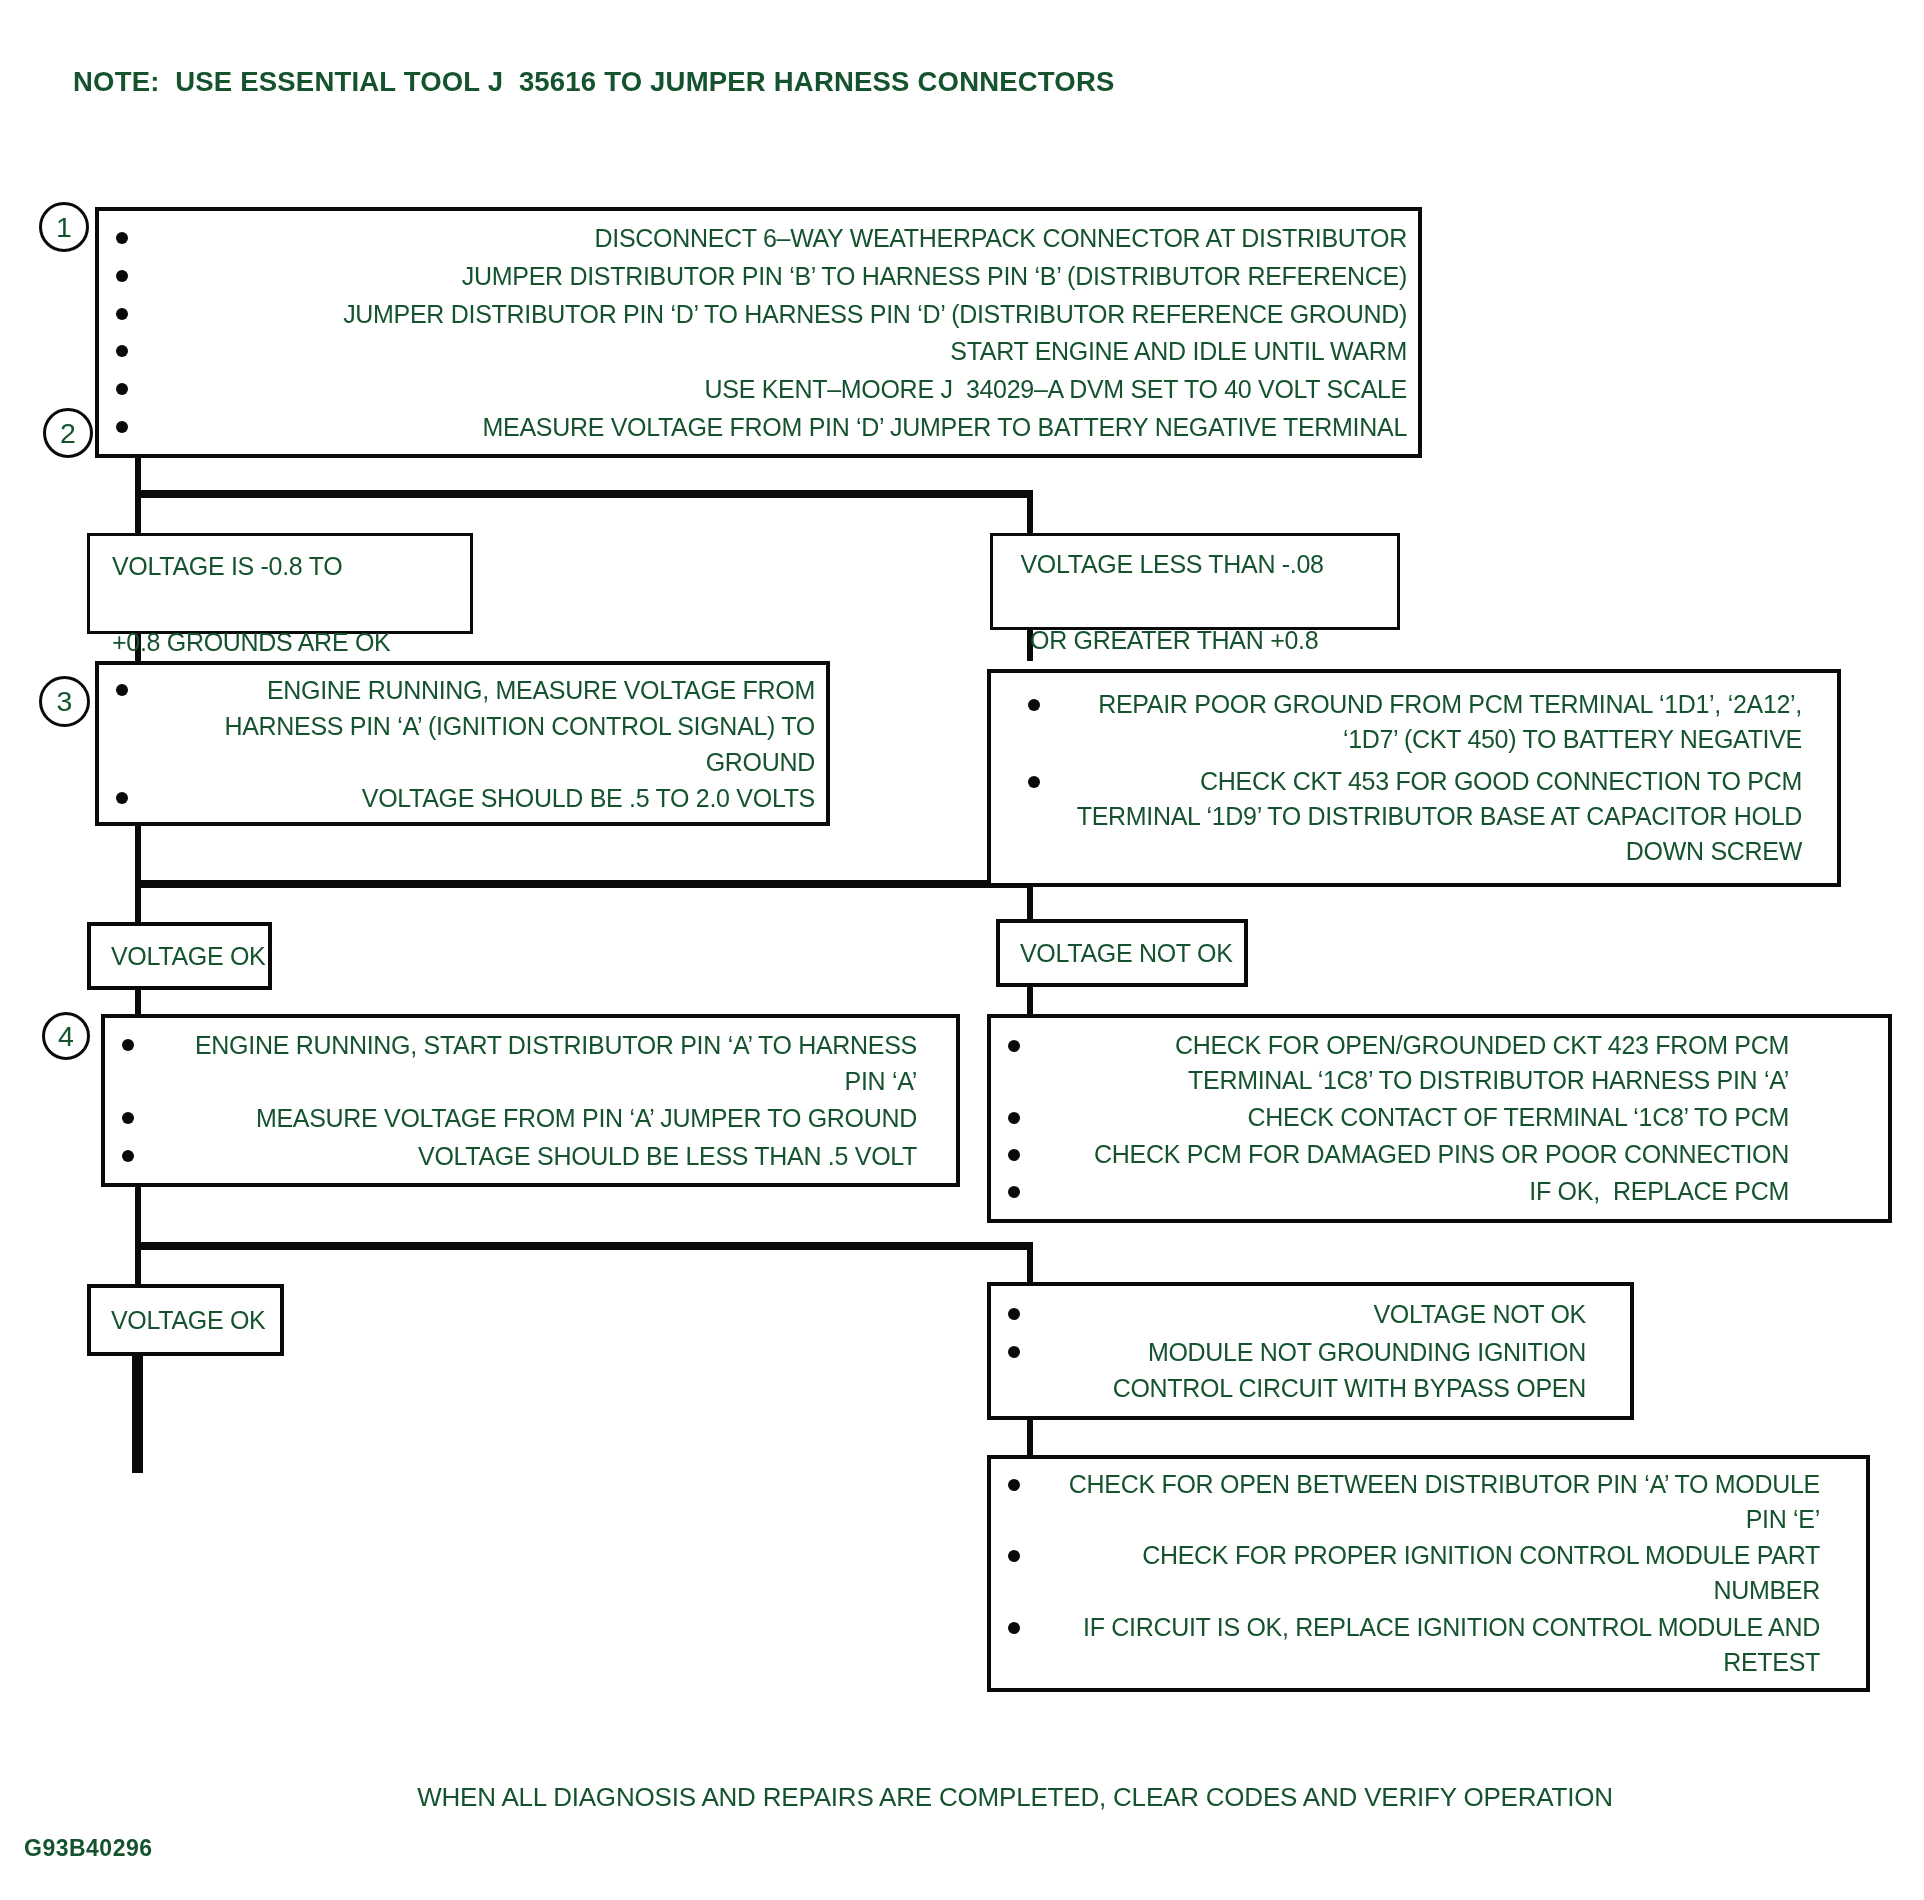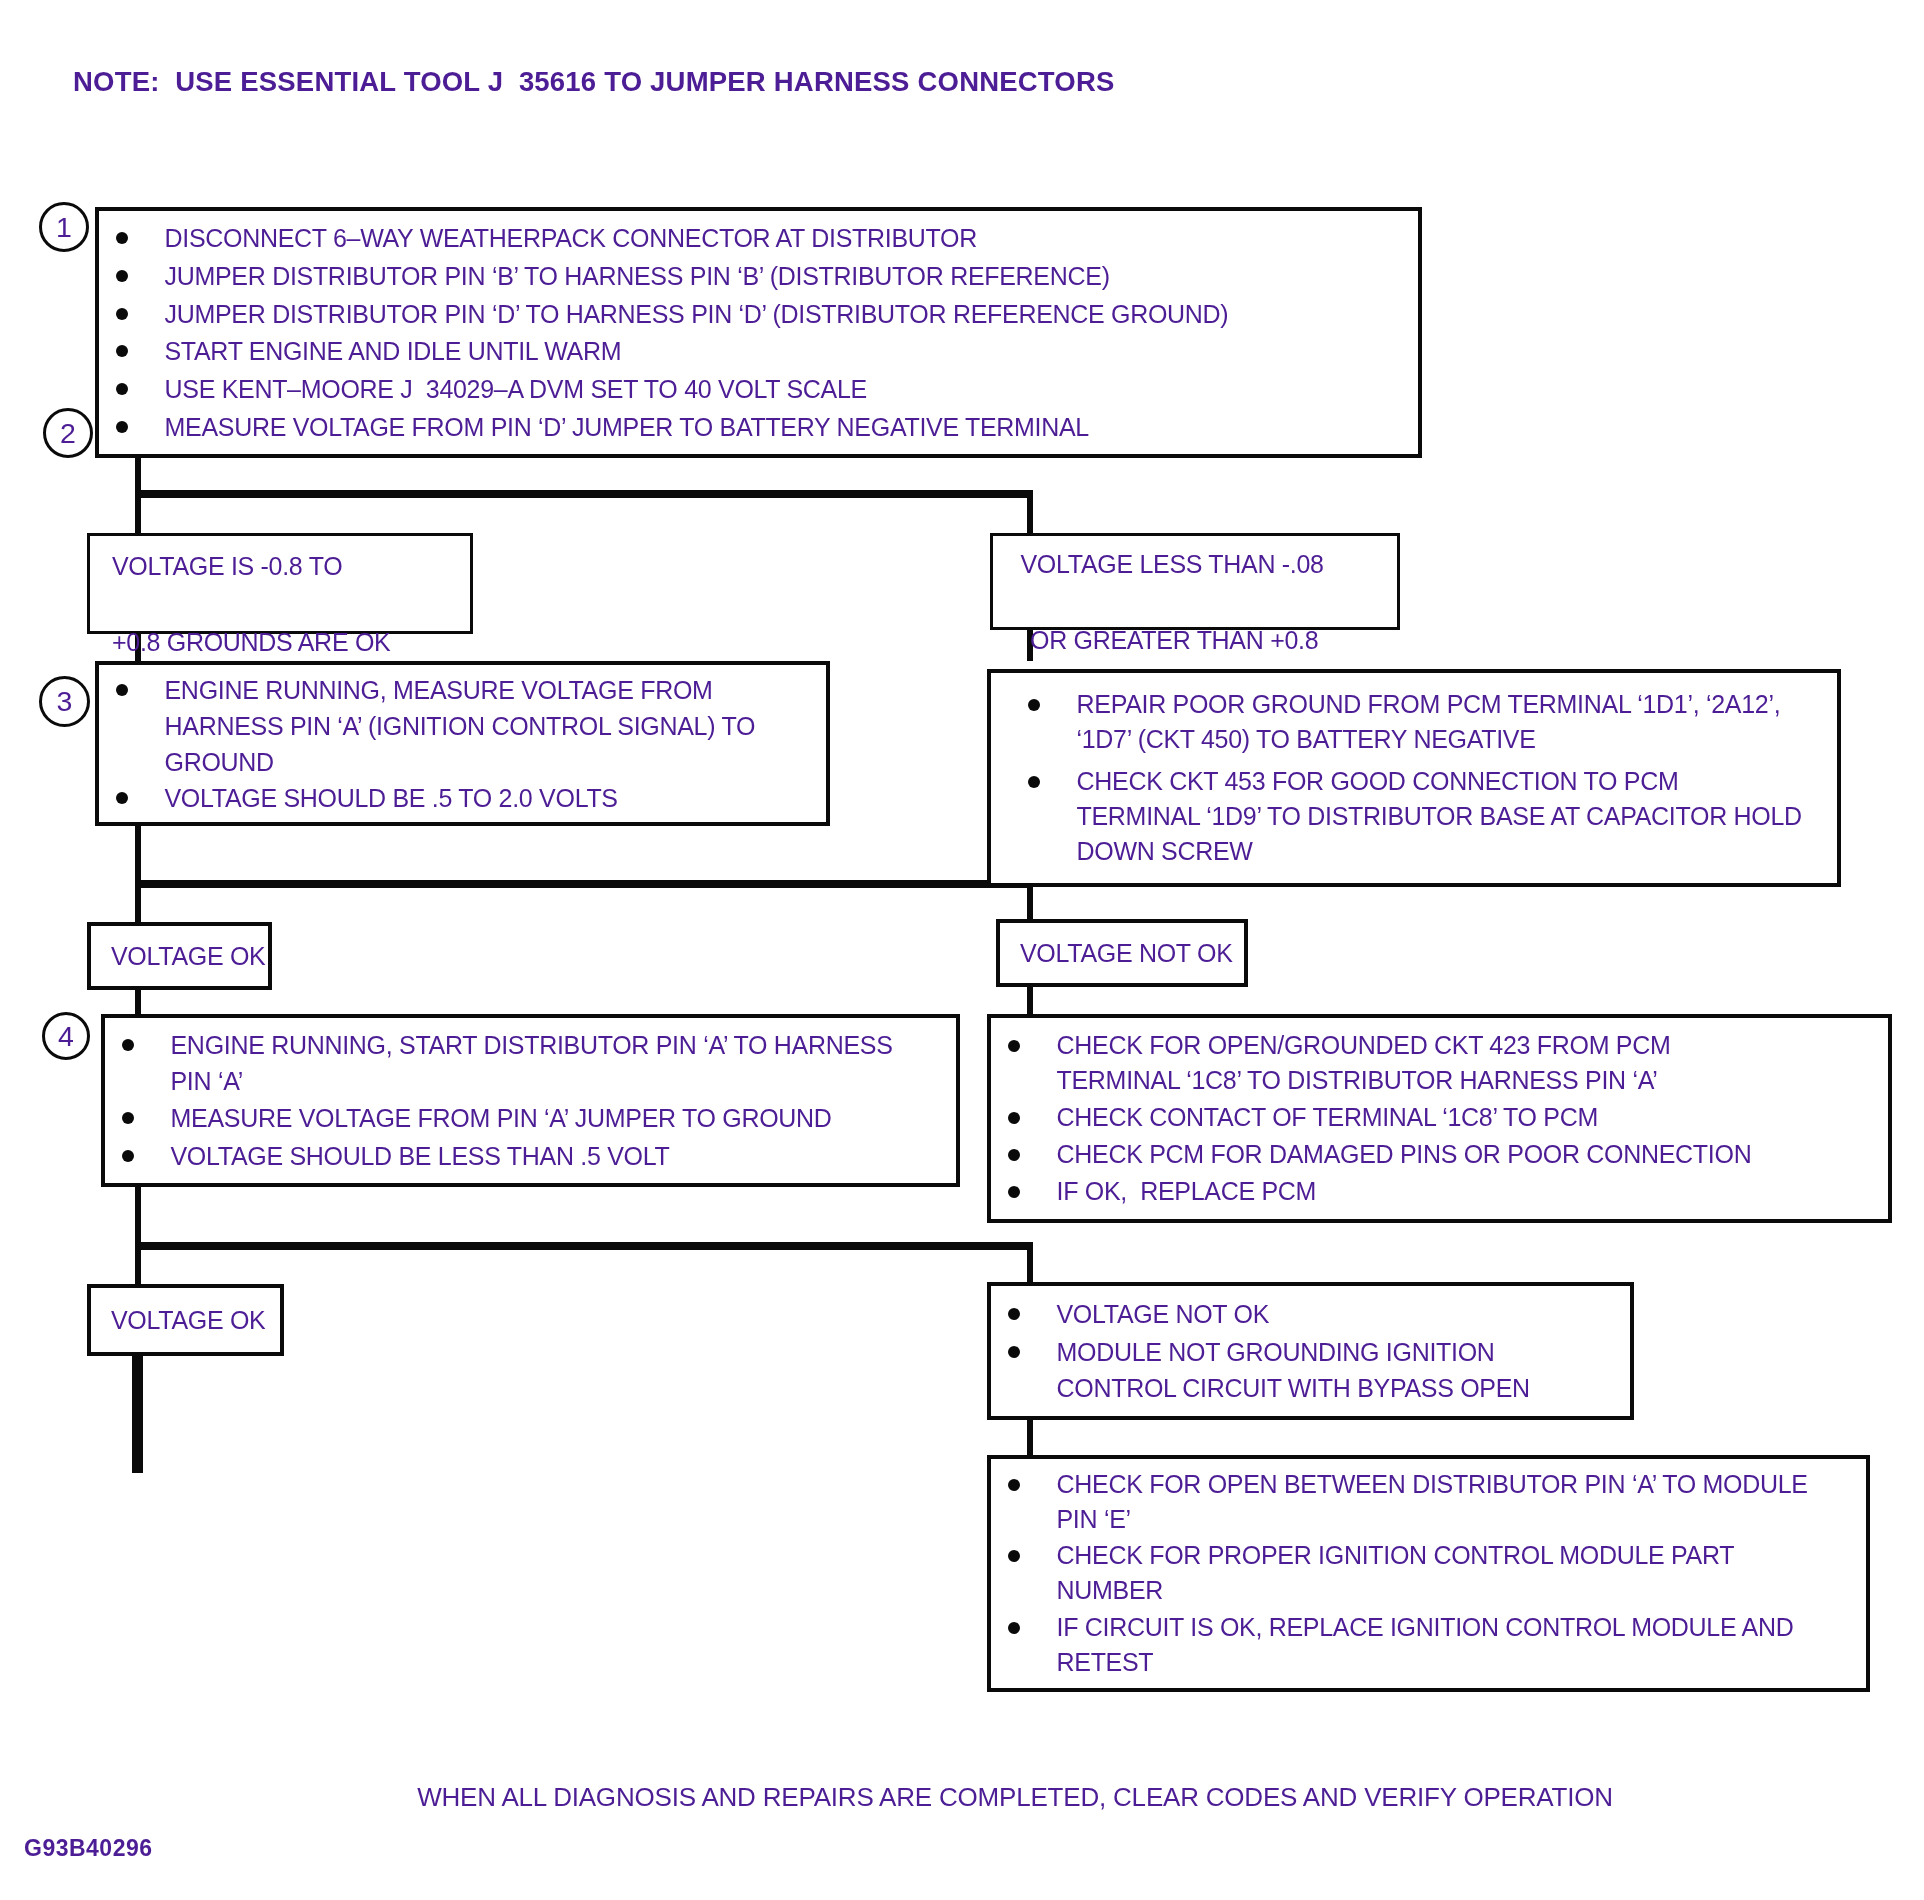--- a/index.html
+++ b/index.html
@@ -1,40 +1,40 @@
 <!DOCTYPE html>
 <html style="font-size:14.7px"><head>
 <meta charset="utf-8">
 <style>
   * { margin:0; padding:0; box-sizing:border-box; }
   html,body { background:#ffffff; }
   #page {
     position:relative;
     width:1925px; height:1901px;
     background:#ffffff;
-    color:#4c1d95;
+    color:#14532d;
     font-family:"Liberation Sans", sans-serif;
     overflow:hidden;
   }
   .note {
     position:absolute;
     font-size:27.5px; font-weight:bold; letter-spacing:0.2px;
     white-space:pre;
   }
   .box {
     position:absolute;
     border:4.6px solid #0a0a0a;
     background:#ffffff;
   }
   .box.thin { border-width:3.7px; }
   .items {
     display:flex; flex-direction:column; justify-content:space-evenly;
     height:100%; padding:7.3px 0;
   }
-  .item { display:flex; align-items:flex-start; }
+  .item { display:flex; align-items:flex-start;text-align:right; }
   .dot {
     flex:0 0 12px; width:12px; height:12px;
     border-radius:50%; background:#0a0a0a;
     margin:12px 37px 0 16.5px;
   }
   .txt {
     flex:1;
     font-size:25px; line-height:36px; letter-spacing:-0.3px;
     white-space:pre-wrap;
   }

